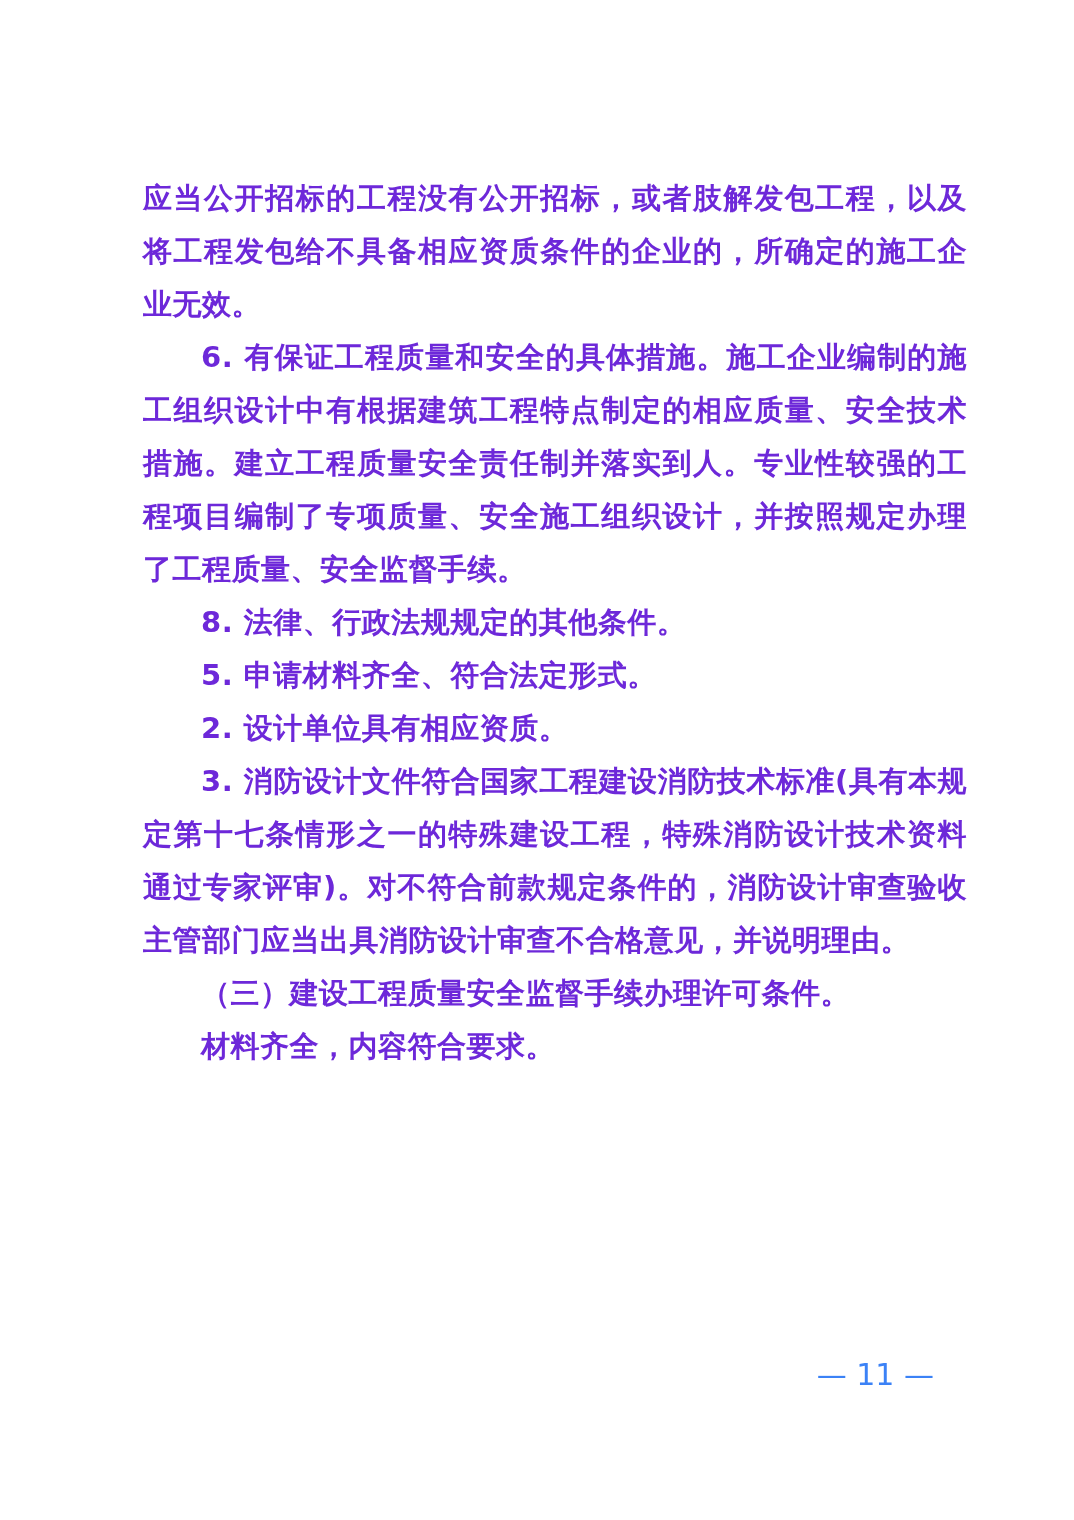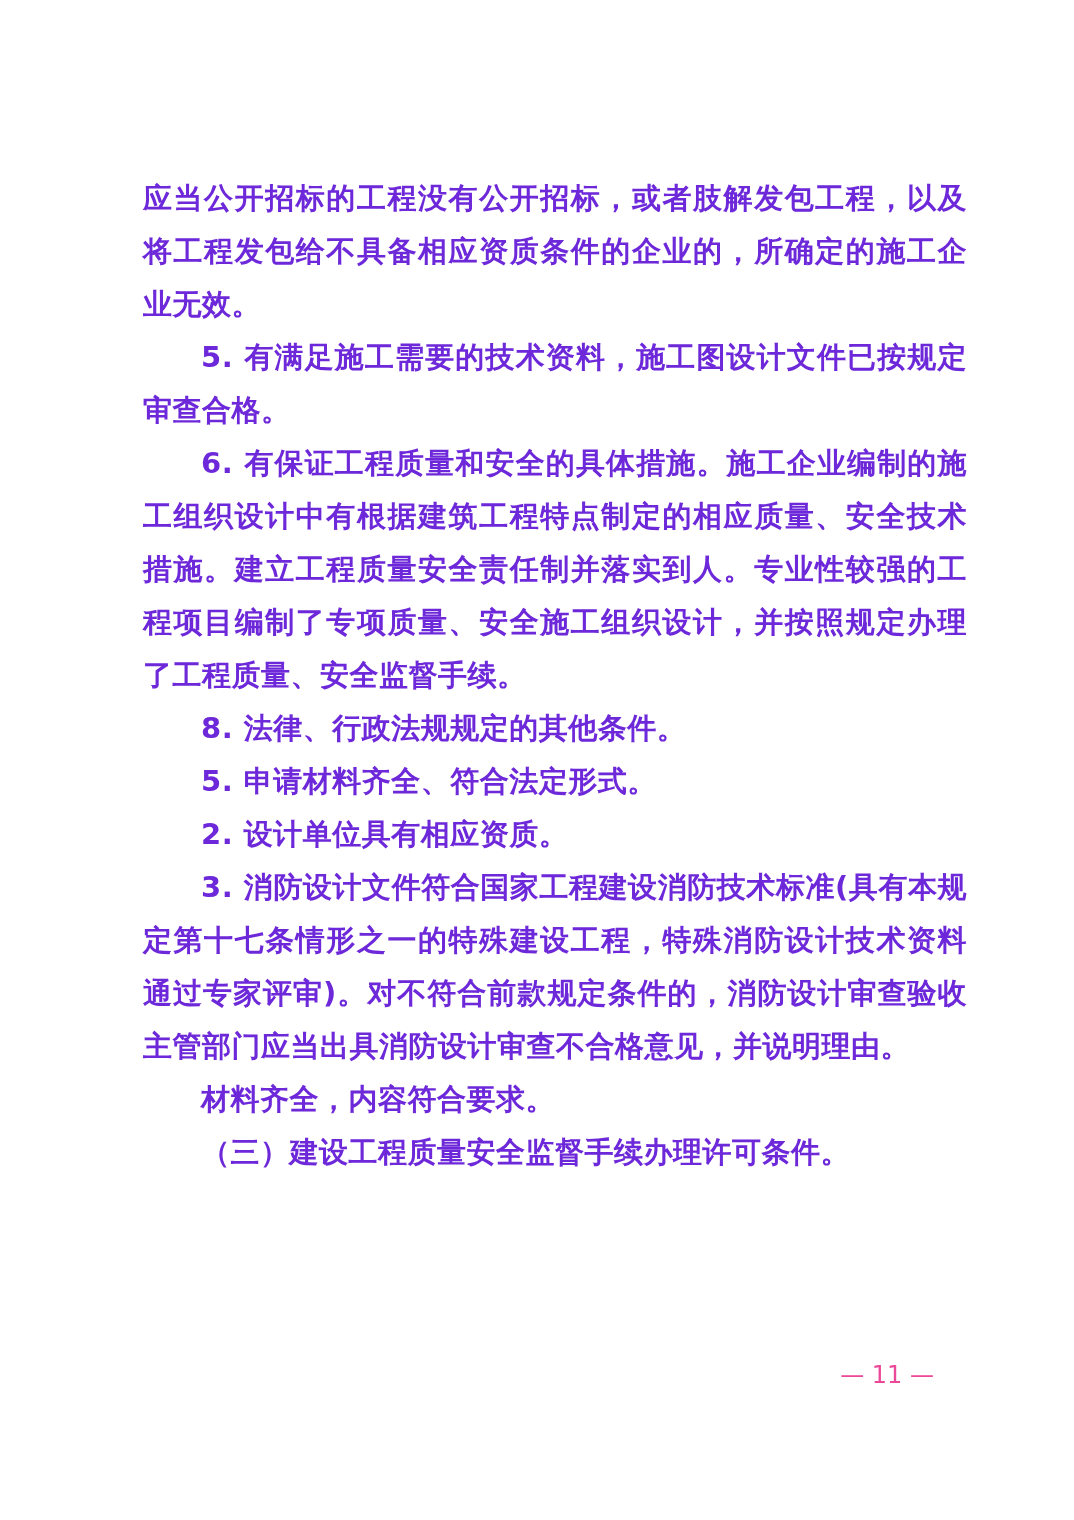--- a/index.html
+++ b/index.html
@@ -32,36 +32,35 @@
     margin: 0;
     padding: 0;
   }
   .content p.para.indent {
     text-indent: 2em;
   }
   .footer {
     position: absolute;
     top: 1358px;
     right: 140px;
-    color: #ec4899;
-    font-size: 24px;
+    color: #3b82f6;
+    font-size: 30px;
     font-weight: 400;
     line-height: 34px;
     font-family: "DejaVu Sans", "Liberation Sans", sans-serif;
   }
 </style>
 </head>
 <body>
 
 <div class="page">
   <div class="content">
       <p class="para">应当公开招标的工程没有公开招标，或者肢解发包工程，以及将工程发包给不具备相应资质条件的企业的，所确定的施工企业无效。</p>
-      <p class="para indent">5. 有满足施工需要的技术资料，施工图设计文件已按规定审查合格。</p>
       <p class="para indent">6. 有保证工程质量和安全的具体措施。施工企业编制的施工组织设计中有根据建筑工程特点制定的相应质量、安全技术措施。建立工程质量安全责任制并落实到人。专业性较强的工程项目编制了专项质量、安全施工组织设计，并按照规定办理了工程质量、安全监督手续。</p>
       <p class="para indent">8. 法律、行政法规规定的其他条件。</p>
       <p class="para indent">5. 申请材料齐全、符合法定形式。</p>
       <p class="para indent">2. 设计单位具有相应资质。</p>
       <p class="para indent">3. 消防设计文件符合国家工程建设消防技术标准(具有本规定第十七条情形之一的特殊建设工程，特殊消防设计技术资料通过专家评审)。对不符合前款规定条件的，消防设计审查验收主管部门应当出具消防设计审查不合格意见，并说明理由。</p>
+      <p class="para indent">（三）建设工程质量安全监督手续办理许可条件。</p>
       <p class="para indent">材料齐全，内容符合要求。</p>
-      <p class="para indent">（三）建设工程质量安全监督手续办理许可条件。</p>
     </div>
   <div class="footer">— 11 —</div>
 </div>
 
 </body></html>

